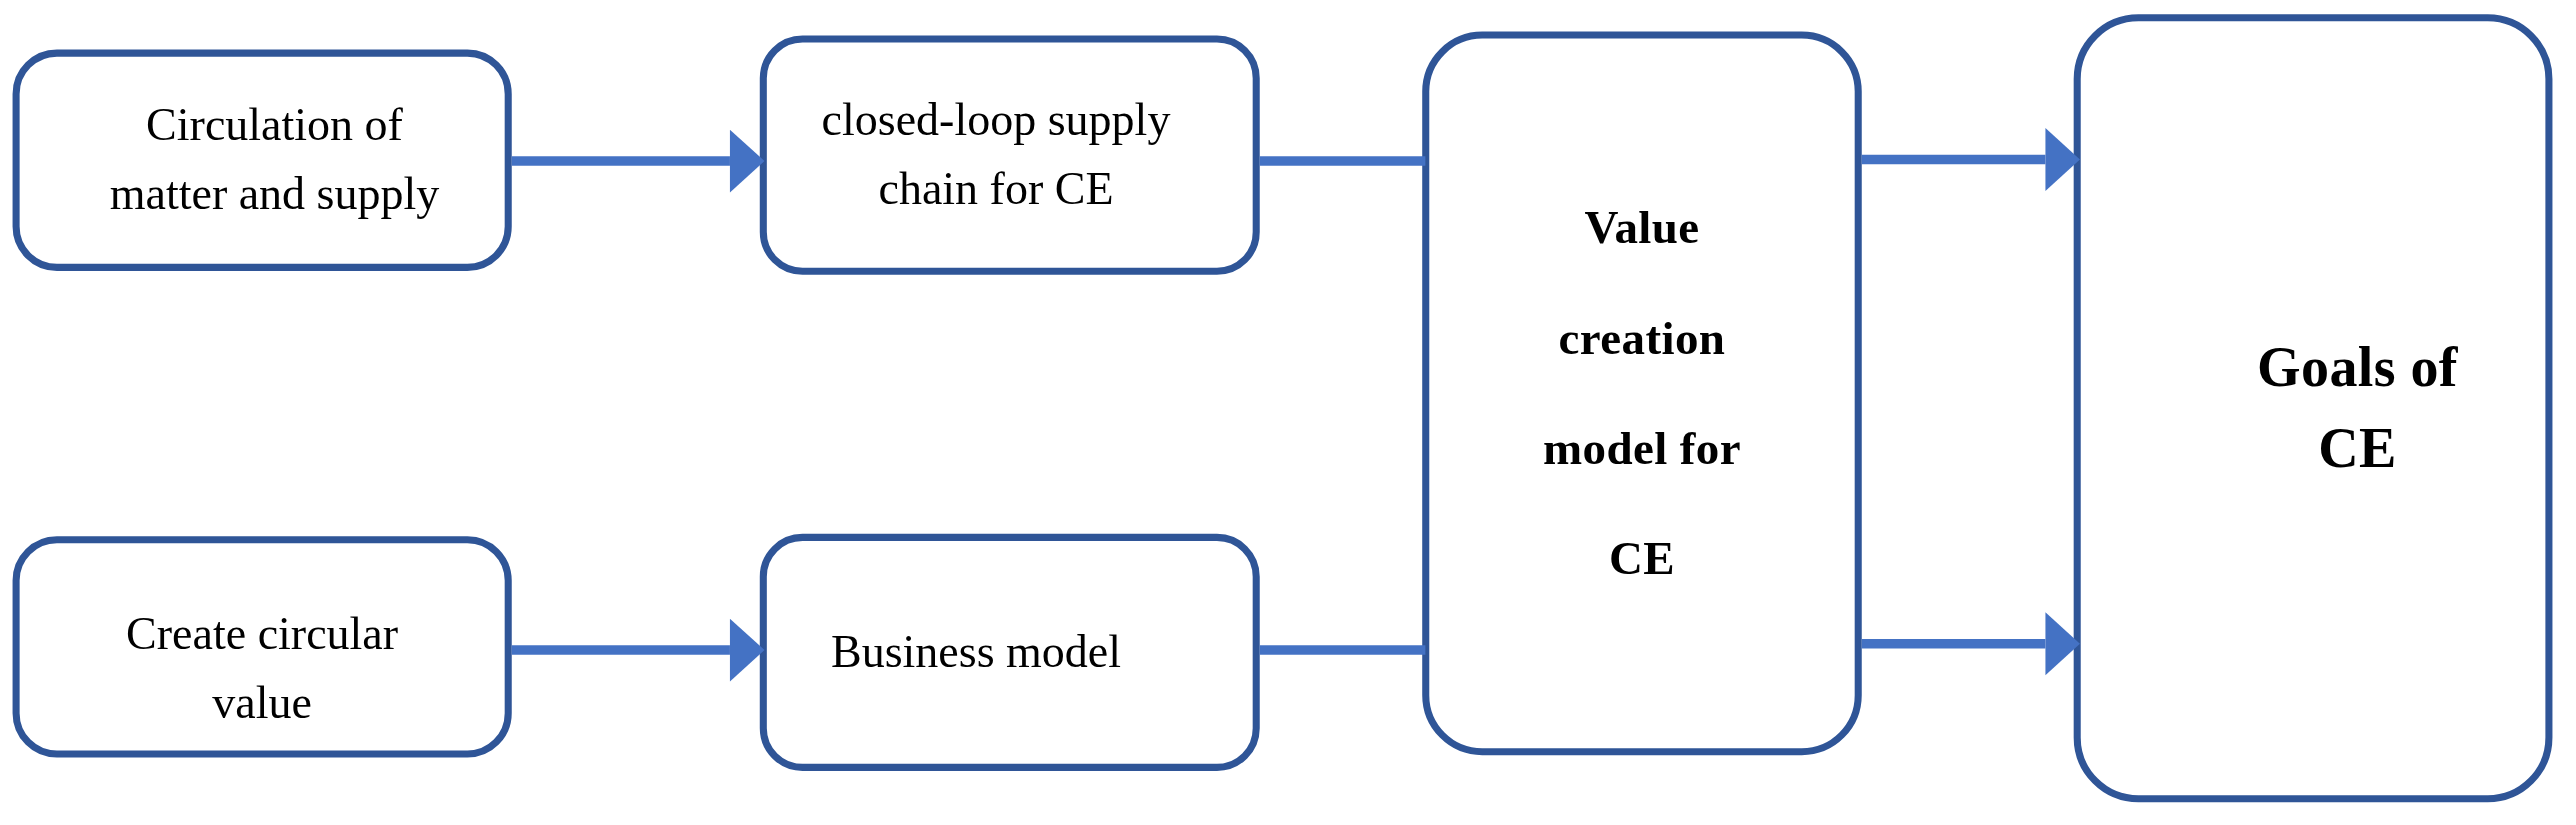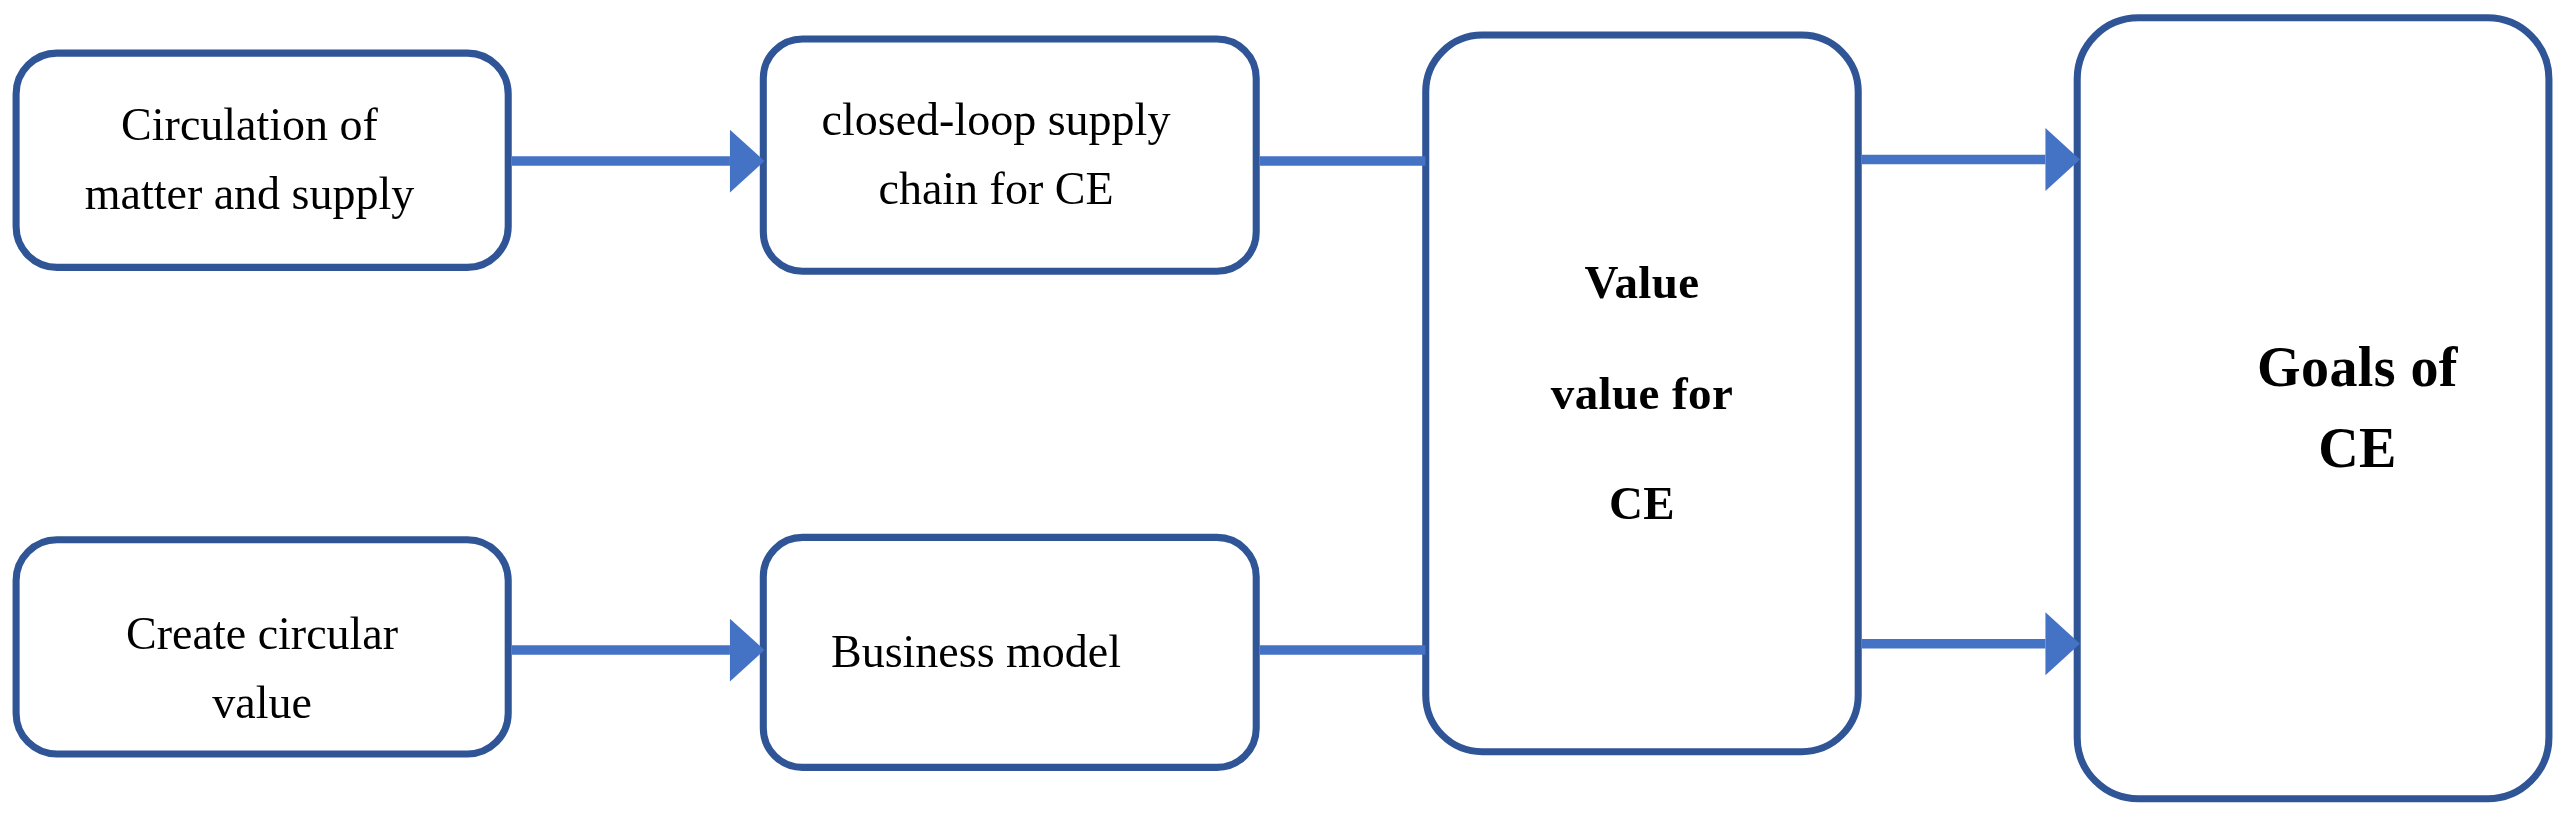--- a/index.html
+++ b/index.html
@@ -116,33 +116,34 @@
     <g>
       <line class="connector-line" x1="1605" y1="828" x2="1816" y2="828"></line>
     </g>
 
     <g>
       <line class="connector-line" x1="2372" y1="820" x2="2606" y2="820"></line>
       <polygon class="connector-head" points="2606,780 2650,820 2606,860"></polygon>
     </g>
   </svg>
 
-  <div class="node-label label-regular" style="left:0; top:49px; width:499px; height:221px;">
+  <div class="node-label label-regular" style="left:25px; top:49px; width:499px; height:221px;">
     <span class="line">Circulation of</span>
     <span class="line">matter and supply</span>
   </div>
 
   <div class="node-label label-regular" style="left:760px; top:35px; width:472px; height:239px;">
     <span class="line">closed-loop supply</span>
     <span class="line">chain for CE</span>
   </div>
 
   <div class="node-label label-center-bold" style="left:1422px; top:31px; width:440px; height:724px;">
     <span class="line">Value</span>
-    <span class="line">value for</span>
+    <span class="line">creation</span>
+    <span class="line">model for</span>
     <span class="line">CE</span>
   </div>
 
   <div class="node-label label-goals-bold" style="left:2074px; top:14px; width:479px; height:788px;">
     <span class="line">Goals of</span>
     <span class="line">CE</span>
   </div>
 
   <div class="node-label label-regular" style="left:12.6px; top:536px; width:499px; height:265px;border-radius:13px;">
     <span class="line">Create circular</span>

